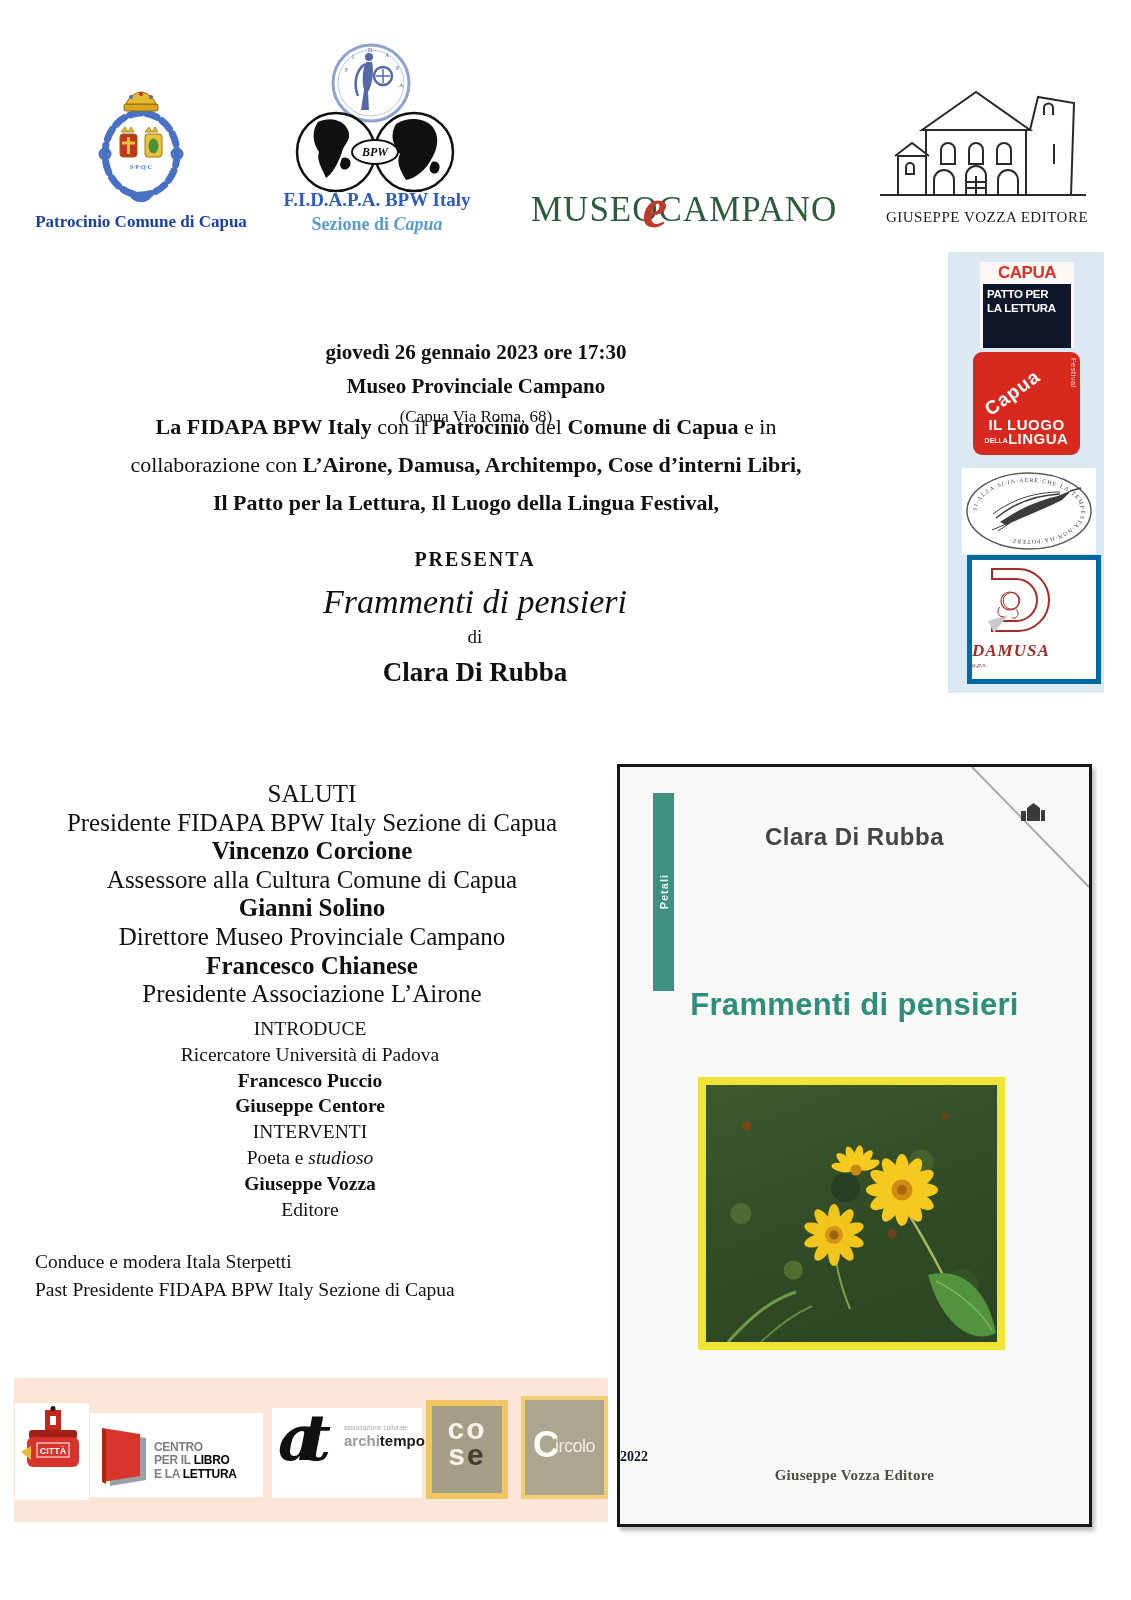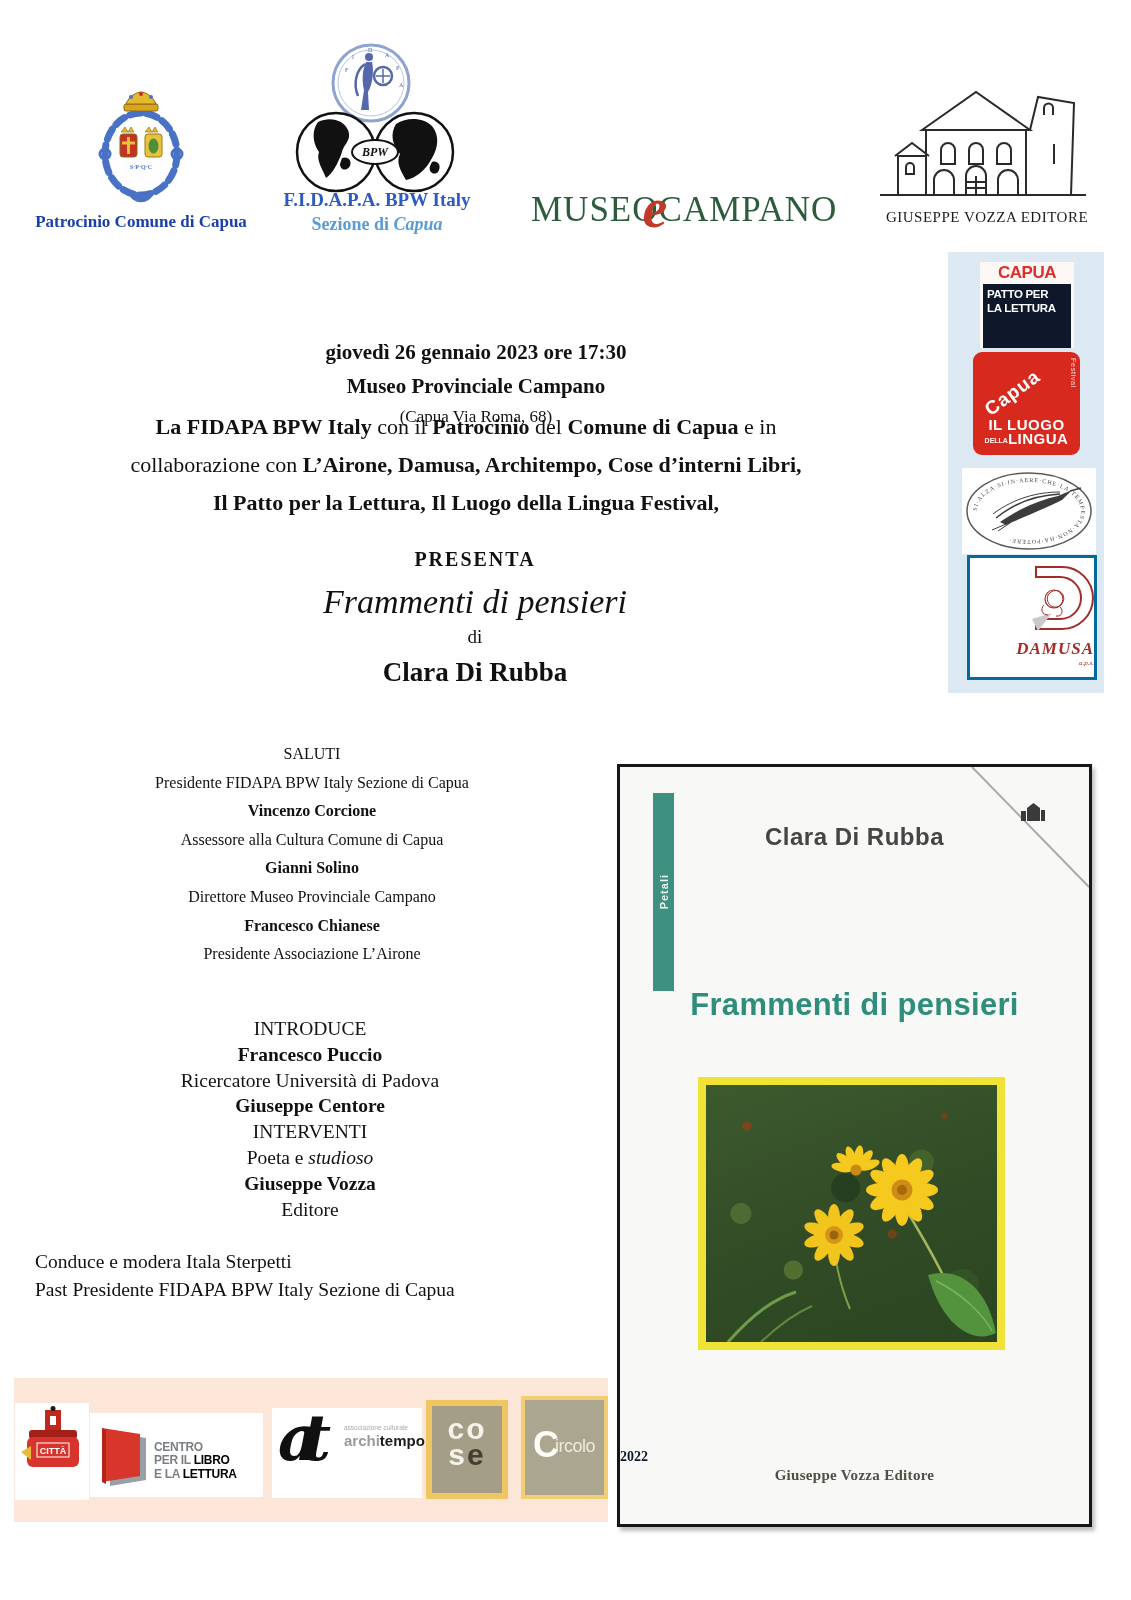--- a/index.html
+++ b/index.html
@@ -24,36 +24,36 @@
   .cp-block{display:block;margin:1px 3px 0 3px;background:#0f172a;height:60px;padding:4px 3px 0 4px;}
   .cp-block span{display:block;color:#fff;font-weight:bold;font-size:11.5px;line-height:13.5px;letter-spacing:-.3px;}
   .b-luogo{position:absolute;left:25px;top:100px;width:107px;height:103px;background:#d8291f;border-radius:9px;font-family:"Liberation Sans",sans-serif;overflow:hidden;}
   .lg-capua{position:absolute;left:8px;top:30px;transform:rotate(-36deg);color:#fff;font-weight:bold;font-size:19px;letter-spacing:1px;}
   .lg-fest{position:absolute;right:2px;top:6px;writing-mode:vertical-rl;color:#f6d9d4;font-size:7.5px;letter-spacing:.5px;}
   .lg-l1{position:absolute;bottom:22px;width:100%;text-align:center;color:#fff;font-weight:bold;font-size:15px;letter-spacing:.5px;}
   .lg-l2{position:absolute;bottom:7px;width:100%;text-align:center;color:#fff;font-weight:bold;}
   .lg-l2 .sm{font-size:7px;vertical-align:1px;}
   .lg-l2 .bg{font-size:15px;letter-spacing:.5px;}
   .b-stamp{position:absolute;left:14px;top:216px;width:134px;height:86px;background:#fff;}
-  .b-damusa{position:absolute;left:19px;top:303px;width:124px;height:119px;background:#fff;border:3px solid #0369a1;text-align:right;}
+  .b-damusa{position:absolute;left:19px;top:303px;width:124px;height:119px;background:#fff;border:5px solid #0369a1;text-align:left;}
   .dm-name{display:block;margin-top:-2px;font-family:"Liberation Serif",serif;font-style:italic;font-weight:bold;font-size:17px;color:#a12c28;letter-spacing:1px;}
   .dm-sub{display:block;font-size:7px;color:#a12c28;font-style:italic;}
 
   
   .event{left:0;top:292px;width:952px;}
   .ev1{font-size:21px;font-weight:bold;margin-top:48px;}
   .ev2{font-size:21px;font-weight:bold;margin-top:9px;}
   .ev3{font-size:17px;margin-top:8px;}
   .intro{left:16px;top:408px;width:900px;font-size:22px;line-height:38px;text-align:center;}
   .presenta{left:0;top:548px;width:950px;}
   .pr-label{font-size:20px;font-weight:bold;letter-spacing:2px;}
   .pr-title{font-size:34px;font-style:italic;margin-top:12px;}
   .pr-di{font-size:19px;margin-top:5px;}
   .pr-author{font-size:27px;font-weight:bold;margin-top:9px;}
-  .prog-saluti{left:0;top:740px;width:624px;font-size:16px;line-height:28.6px;text-align:center;}
+  .prog-saluti{left:0;top:780px;width:624px;font-size:25px;line-height:28.6px;text-align:center;}
   .prog-introduce{left:0;top:1016px;width:620px;font-size:19.5px;line-height:25.8px;text-align:center;}
   .conduce{left:35px;top:1248px;width:560px;font-size:19.5px;line-height:28px;}
 
   
   .cover{left:617px;top:764px;width:469px;height:757px;border:3px solid #161616;background:#f8f8f6;
          font-family:"Liberation Sans",sans-serif;box-shadow:3px 4px 4px rgba(0,0,0,.25);}
   .spine{position:absolute;left:33px;top:26px;width:21px;height:198px;background:#3e9080;display:flex;align-items:center;justify-content:center;}
   .spine span{writing-mode:vertical-rl;transform:rotate(180deg);color:#eaf4ef;font-size:11px;font-weight:bold;letter-spacing:1px;}
   .c-author{position:absolute;left:0;top:56px;width:100%;text-align:center;font-size:24px;font-weight:bold;color:#454545;letter-spacing:.5px;}
   .c-title{position:absolute;left:0;top:220px;width:100%;text-align:center;font-size:31px;font-weight:bold;color:#2f8d7b;letter-spacing:.3px;}
@@ -241,22 +241,22 @@
       <div><span>Presidente FIDAPA BPW Italy Sezione di Capua</span></div>
       <div><span style="font-weight: bold;">Vincenzo Corcione</span></div>
       <div><span>Assessore alla Cultura Comune di Capua</span></div>
       <div><span style="font-weight: bold;">Gianni Solino</span></div>
       <div><span>Direttore Museo Provinciale Campano</span></div>
       <div><span style="font-weight: bold; margin-top: 32px;">Francesco Chianese</span></div>
       <div><span>Presidente Associazione L’Airone</span></div>
     </div>
   <div class="abs prog-introduce">
       <div><span>INTRODUCE</span></div>
+      <div><span>Ricercatore Università di Padova</span></div>
       <div><span style="font-weight: bold;">Francesco Puccio</span></div>
-      <div><span>Ricercatore Università di Padova</span></div>
       <div><span style="font-weight: bold;">Giuseppe Centore</span></div>
       <div><span>INTERVENTI</span></div>
       <div><span>Poeta e </span><span style="font-style: italic;">studioso</span></div>
       <div><span style="font-weight: bold;">Giuseppe Vozza</span></div>
       <div><span>Editore</span></div>
     </div>
   <div class="abs conduce">
     <div>Conduce e modera Itala Sterpetti</div>
     <div>Past Presidente FIDAPA BPW Italy Sezione di Capua</div>
   </div>

